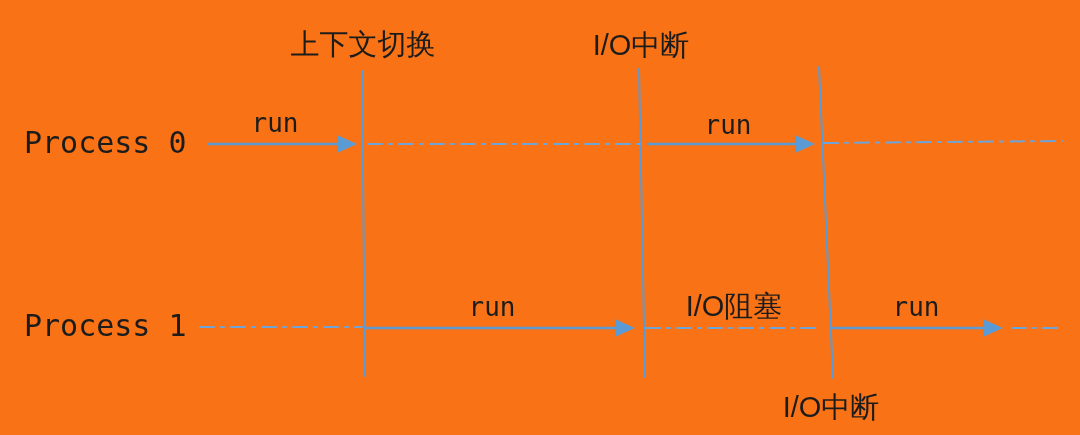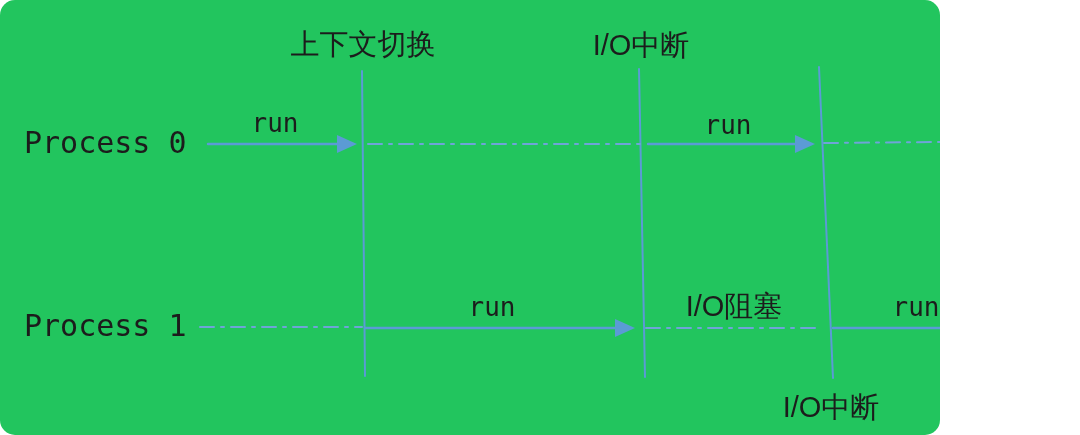--- a/index.html
+++ b/index.html
@@ -1,22 +1,21 @@
 <!DOCTYPE html>
 <html><head>
 <meta charset="utf-8">
 <style>
   html, body { margin: 0; padding: 0; background: #ffffff; }
   .canvas {
     position: relative;
-    width: 940px;
+    width: 1080px;
     height: 435px;
-    background: #22c55e;
+    background: #f97316;
     overflow: hidden;
-    border-radius: 15px;
   }
   svg { display: block; }
   text {
     fill: #1c1c1c;
     dominant-baseline: alphabetic;
   }
   .latin {
     font-family: "DejaVu Sans Mono", "Liberation Mono", monospace;
     font-size: 30px;
   }

